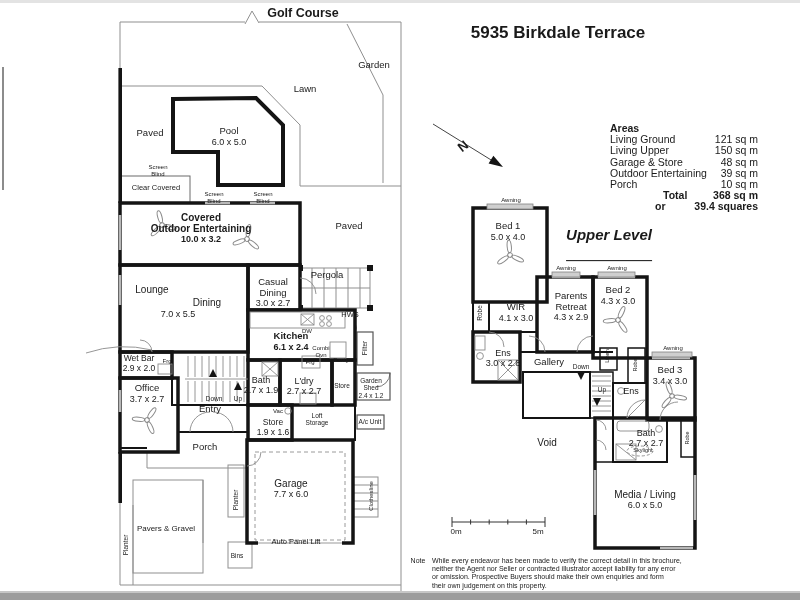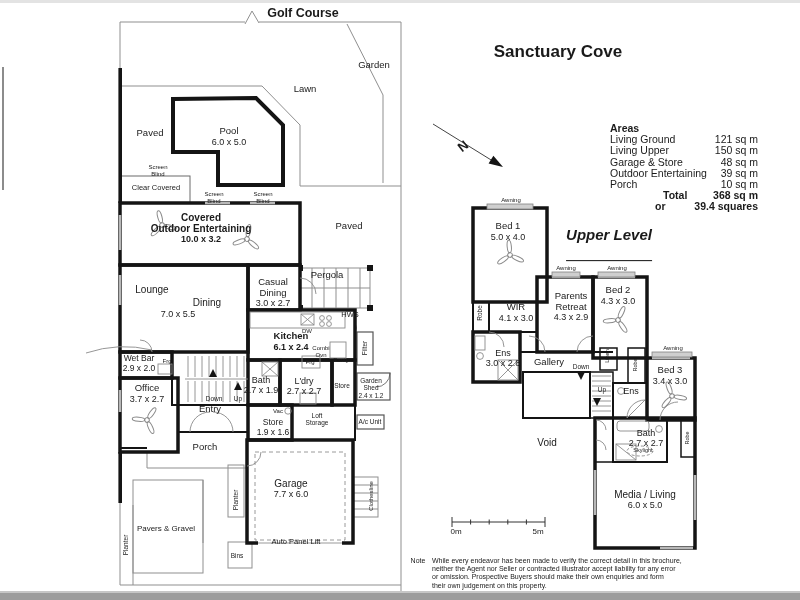--- a/index.html
+++ b/index.html
@@ -227,21 +227,21 @@
     <path d="M503,167 L488.6,163.4 L493.4,155.8 Z" fill="#141414"></path>
   </g>
 
   <g stroke="#333" stroke-width="1" fill="none">
     <path d="M452,522 H545"></path>
     <path d="M452,517 V527 M545,517 V527"></path>
     <path d="M470.6,519.5 V524.5 M489.2,519.5 V524.5 M507.8,519.5 V524.5 M526.4,519.5 V524.5"></path>
   </g>
 </svg>
 
-<span class="l title" style="left:558px;top:52px;">Sanctuary Cove</span>
+<span class="l title" style="left:558px;top:33px;">5935 Birkdale Terrace</span>
 
 <div class="areas" style="left:610px;top:107px;margin-top:16px;">
   <div class="b">Areas</div>
   <div class="arow">
         <span>Living Ground</span>
         <span>121 sq m</span>
       </div>
   <div class="arow">
         <span>Living Upper</span>
         <span>150 sq m</span>

